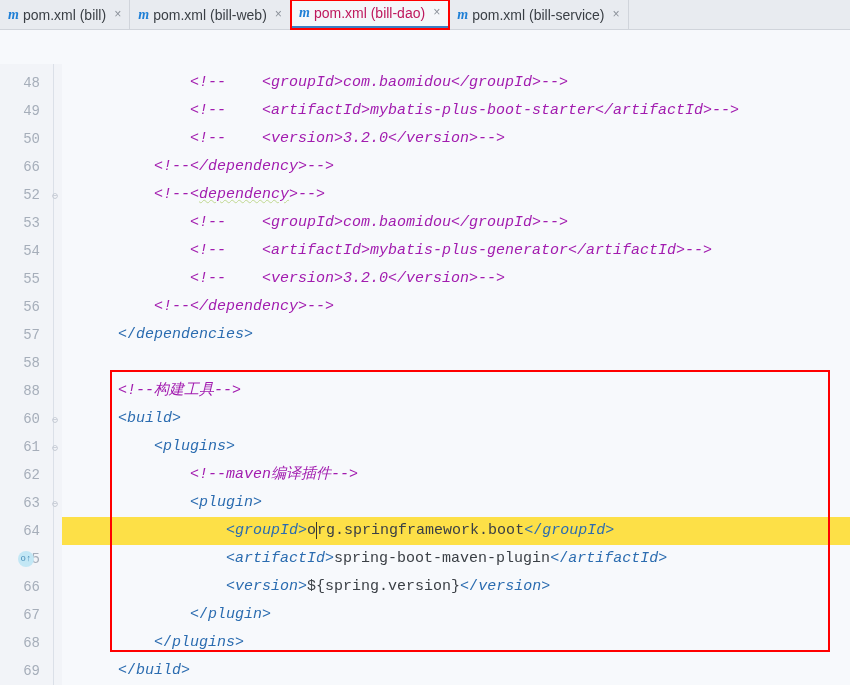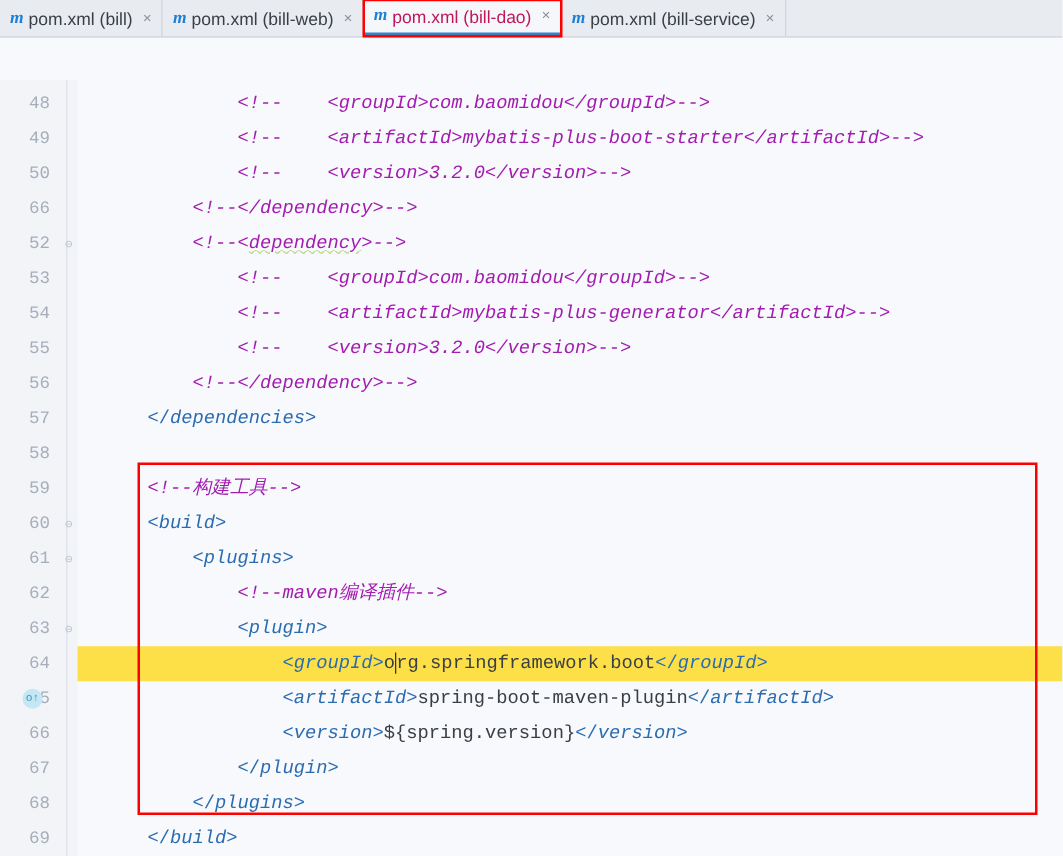--- a/index.html
+++ b/index.html
@@ -145,21 +145,21 @@
       <div class="ln">49</div>
       <div class="ln">50</div>
       <div class="ln">66</div>
       <div class="ln">52</div>
       <div class="ln">53</div>
       <div class="ln">54</div>
       <div class="ln">55</div>
       <div class="ln">56</div>
       <div class="ln">57</div>
       <div class="ln">58</div>
-      <div class="ln">59</div>
+      <div class="ln">88</div>
       <div class="ln">60</div>
       <div class="ln">61</div>
       <div class="ln">62</div>
       <div class="ln">63</div>
       <div class="ln">64</div>
       <div class="ln">65</div>
       <div class="ln">66</div>
       <div class="ln">67</div>
       <div class="ln">68</div>
       <div class="ln">69</div>

